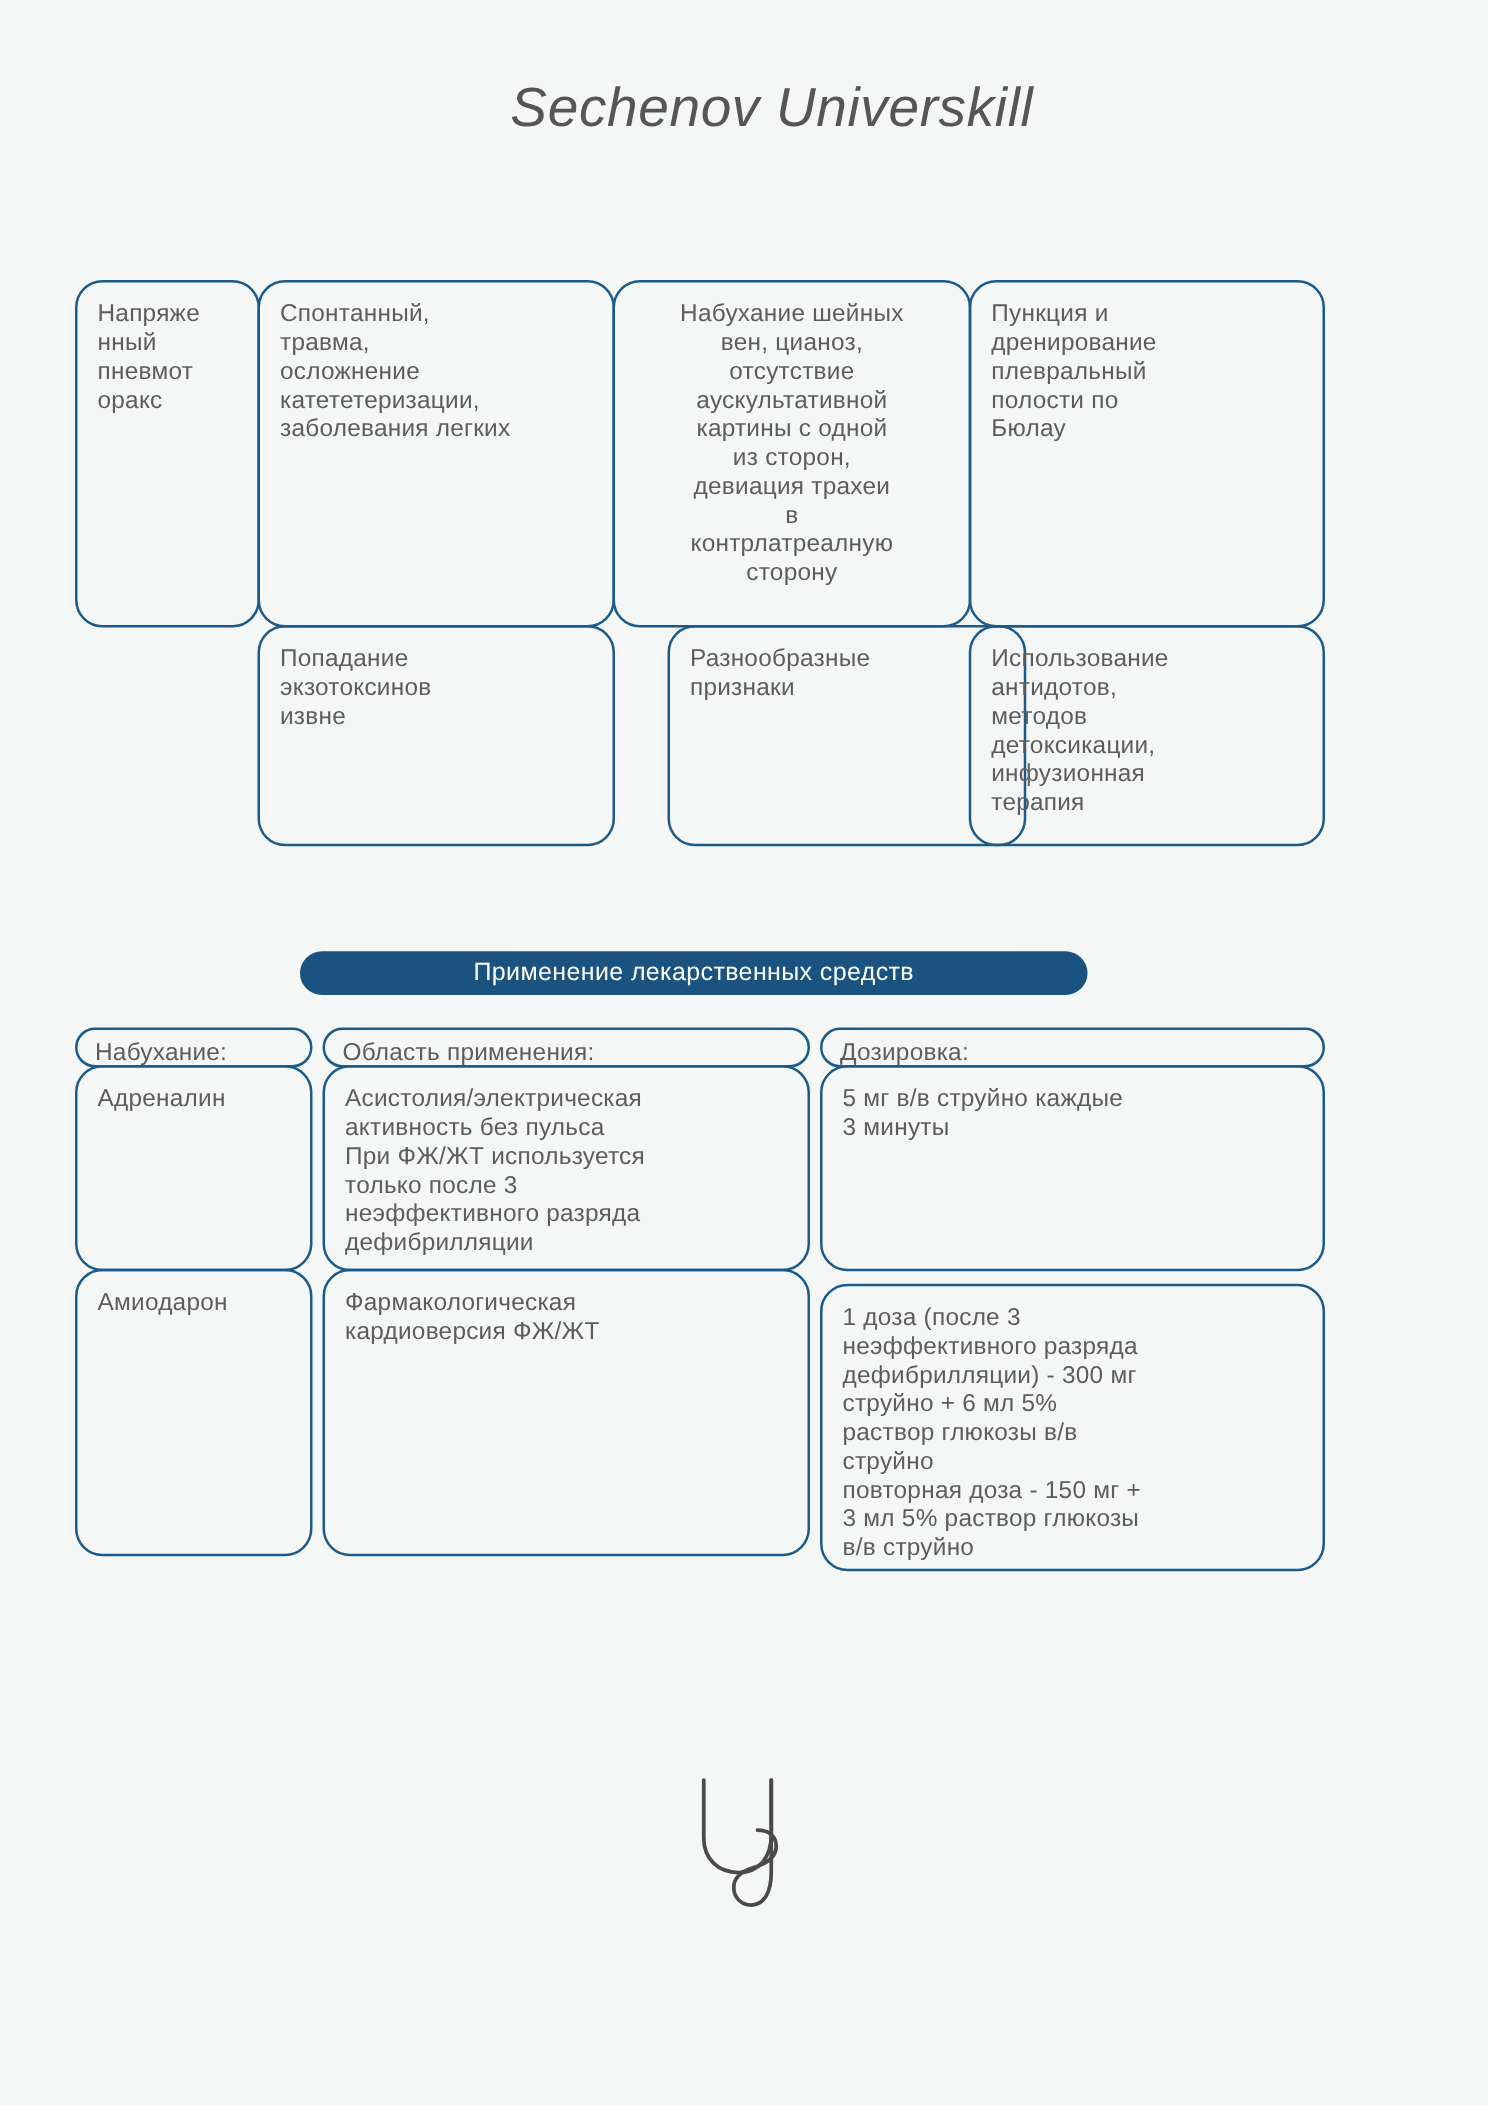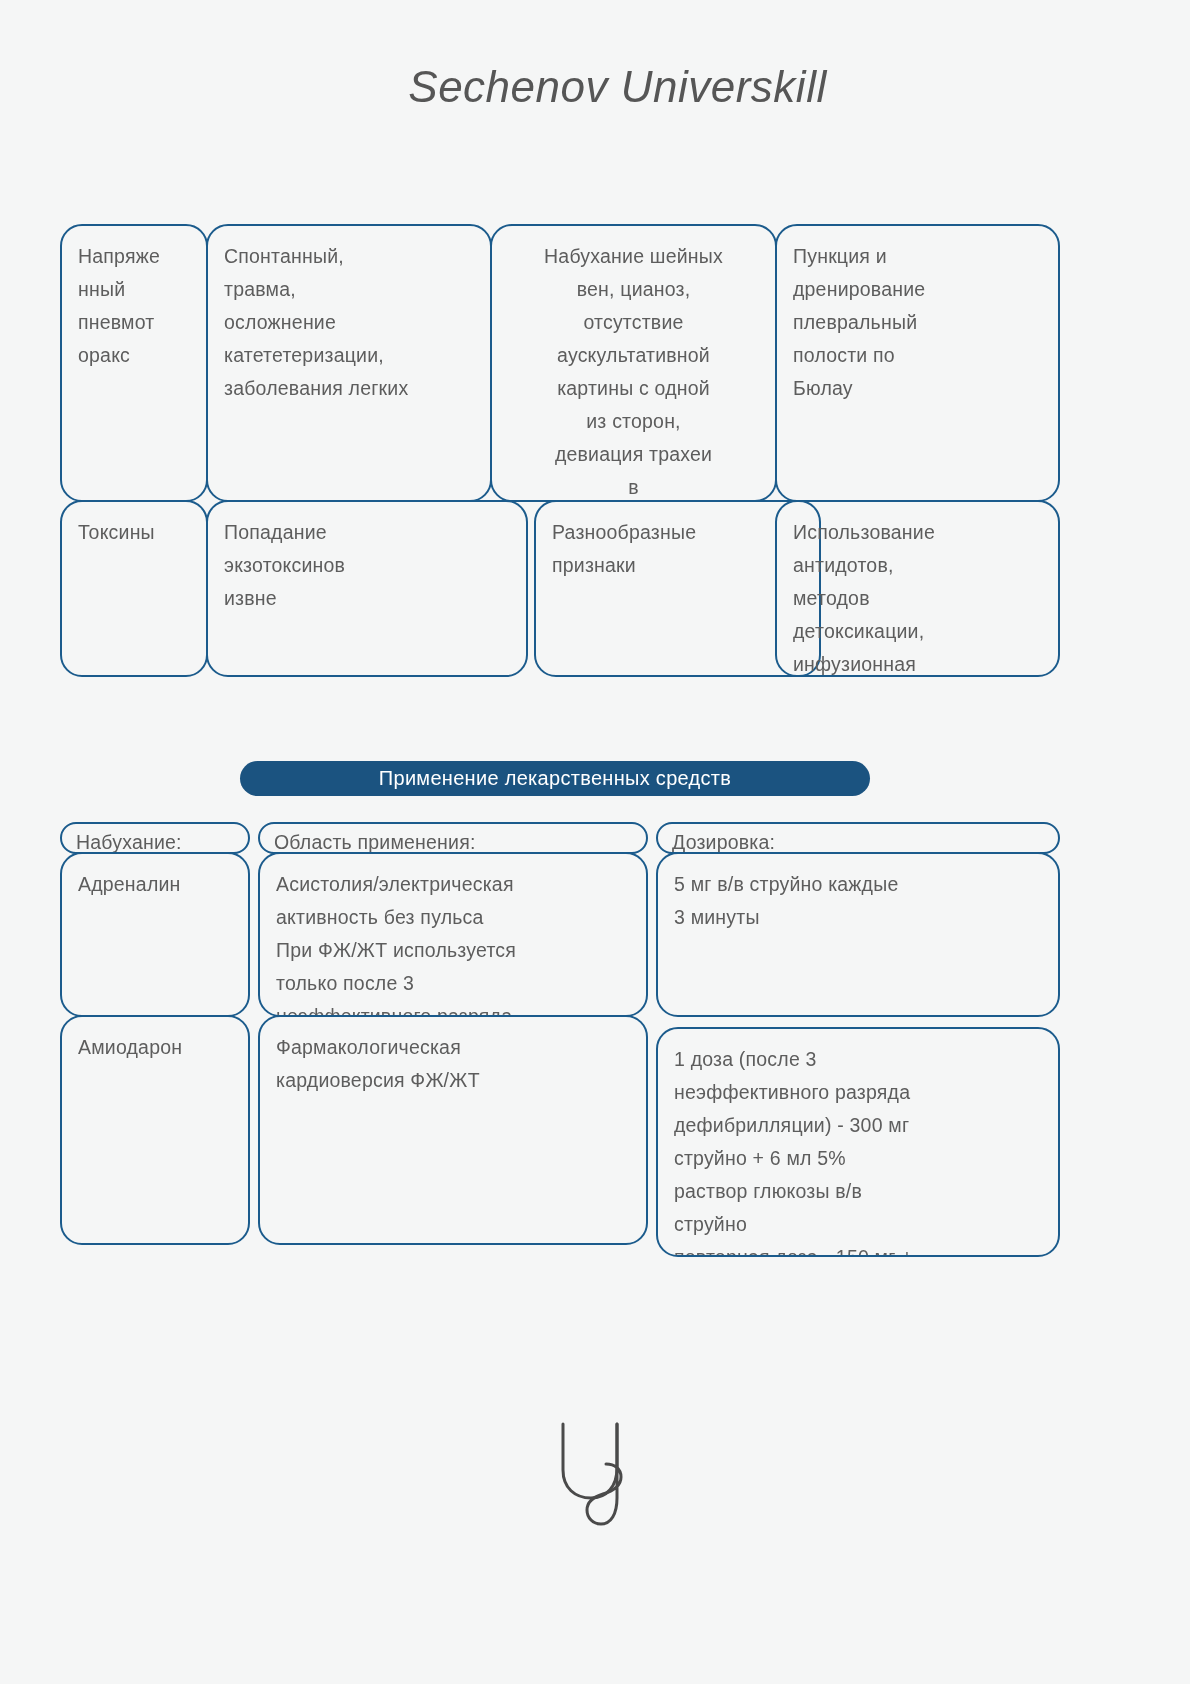--- a/index.html
+++ b/index.html
@@ -30,21 +30,21 @@
   }
 
   .cell {
     position: absolute;
     border: 2px solid #1b5b8c;
     border-radius: 22px;
     background: transparent;
     padding: 14px 16px 10px 16px;
     color: #5d5d5d;
     font-size: 19.5px;
-    line-height: 33px;
+    line-height: 23px;
     letter-spacing: 0.2px;
     white-space: pre-line;
     overflow: hidden;
   }
 
   .cell.header-cell {
     border-radius: 18px;
     padding: 6px 14px 4px 14px;
     font-size: 19.5px;
     line-height: 24px;
@@ -117,22 +117,21 @@
 девиация трахеи
 в
 контрлатреалную
 сторону</div>
   <div class="cell" style="left:715px; top:0px;   width:285px; height:278px;">Пункция и
 дренирование
 плевральный
 полости по
 Бюлау</div>
 
-  <div class="cell" style="left:0px;   top:276px; width:148px; height:177px;">Токсины</div>
-  <div class="cell" style="left:146px; top:276px; width:322px; height:177px;">Попадание
+  <div class="cell" style="left:146px; top:276px; width:286px; height:177px;">Попадание
 экзотоксинов
 извне</div>
   <div class="cell" style="left:430px; top:276px; width:287px; height:177px;margin-left:44px;">Разнообразные
 признаки</div>
   <div class="cell" style="left:715px; top:276px; width:285px; height:177px;">Использование
 антидотов,
 методов
 детоксикации,
 инфузионная
 терапия</div>

